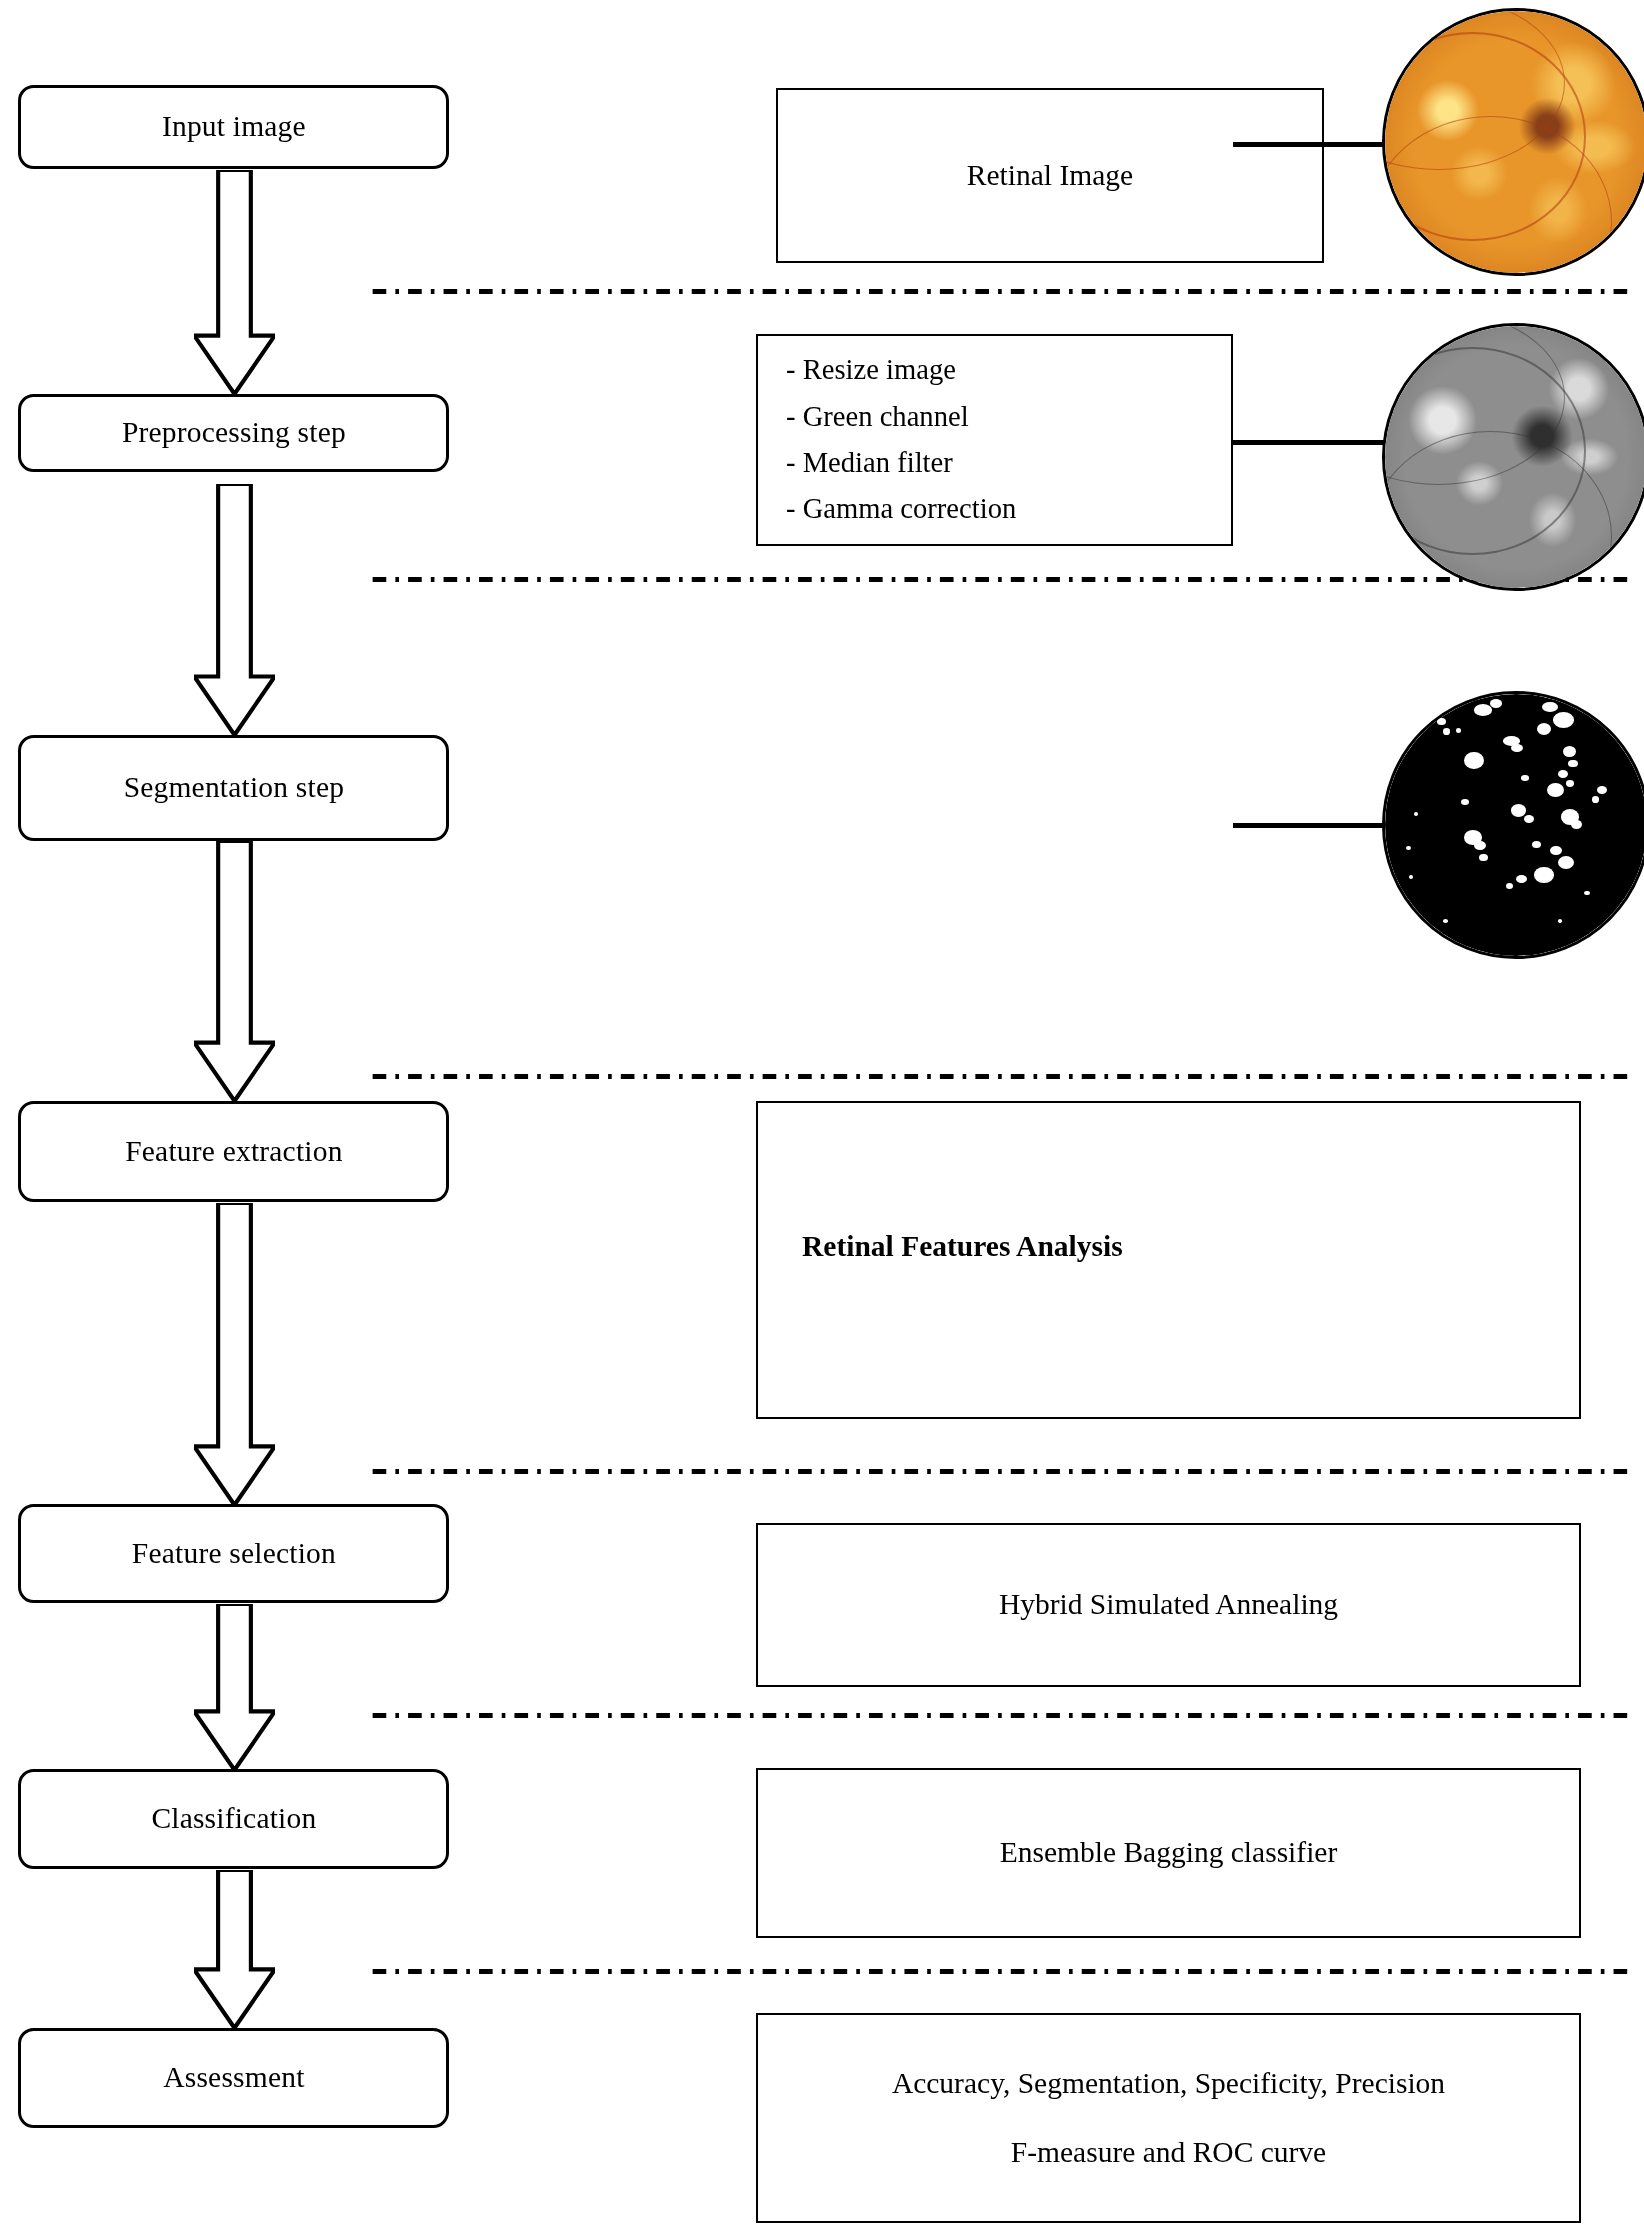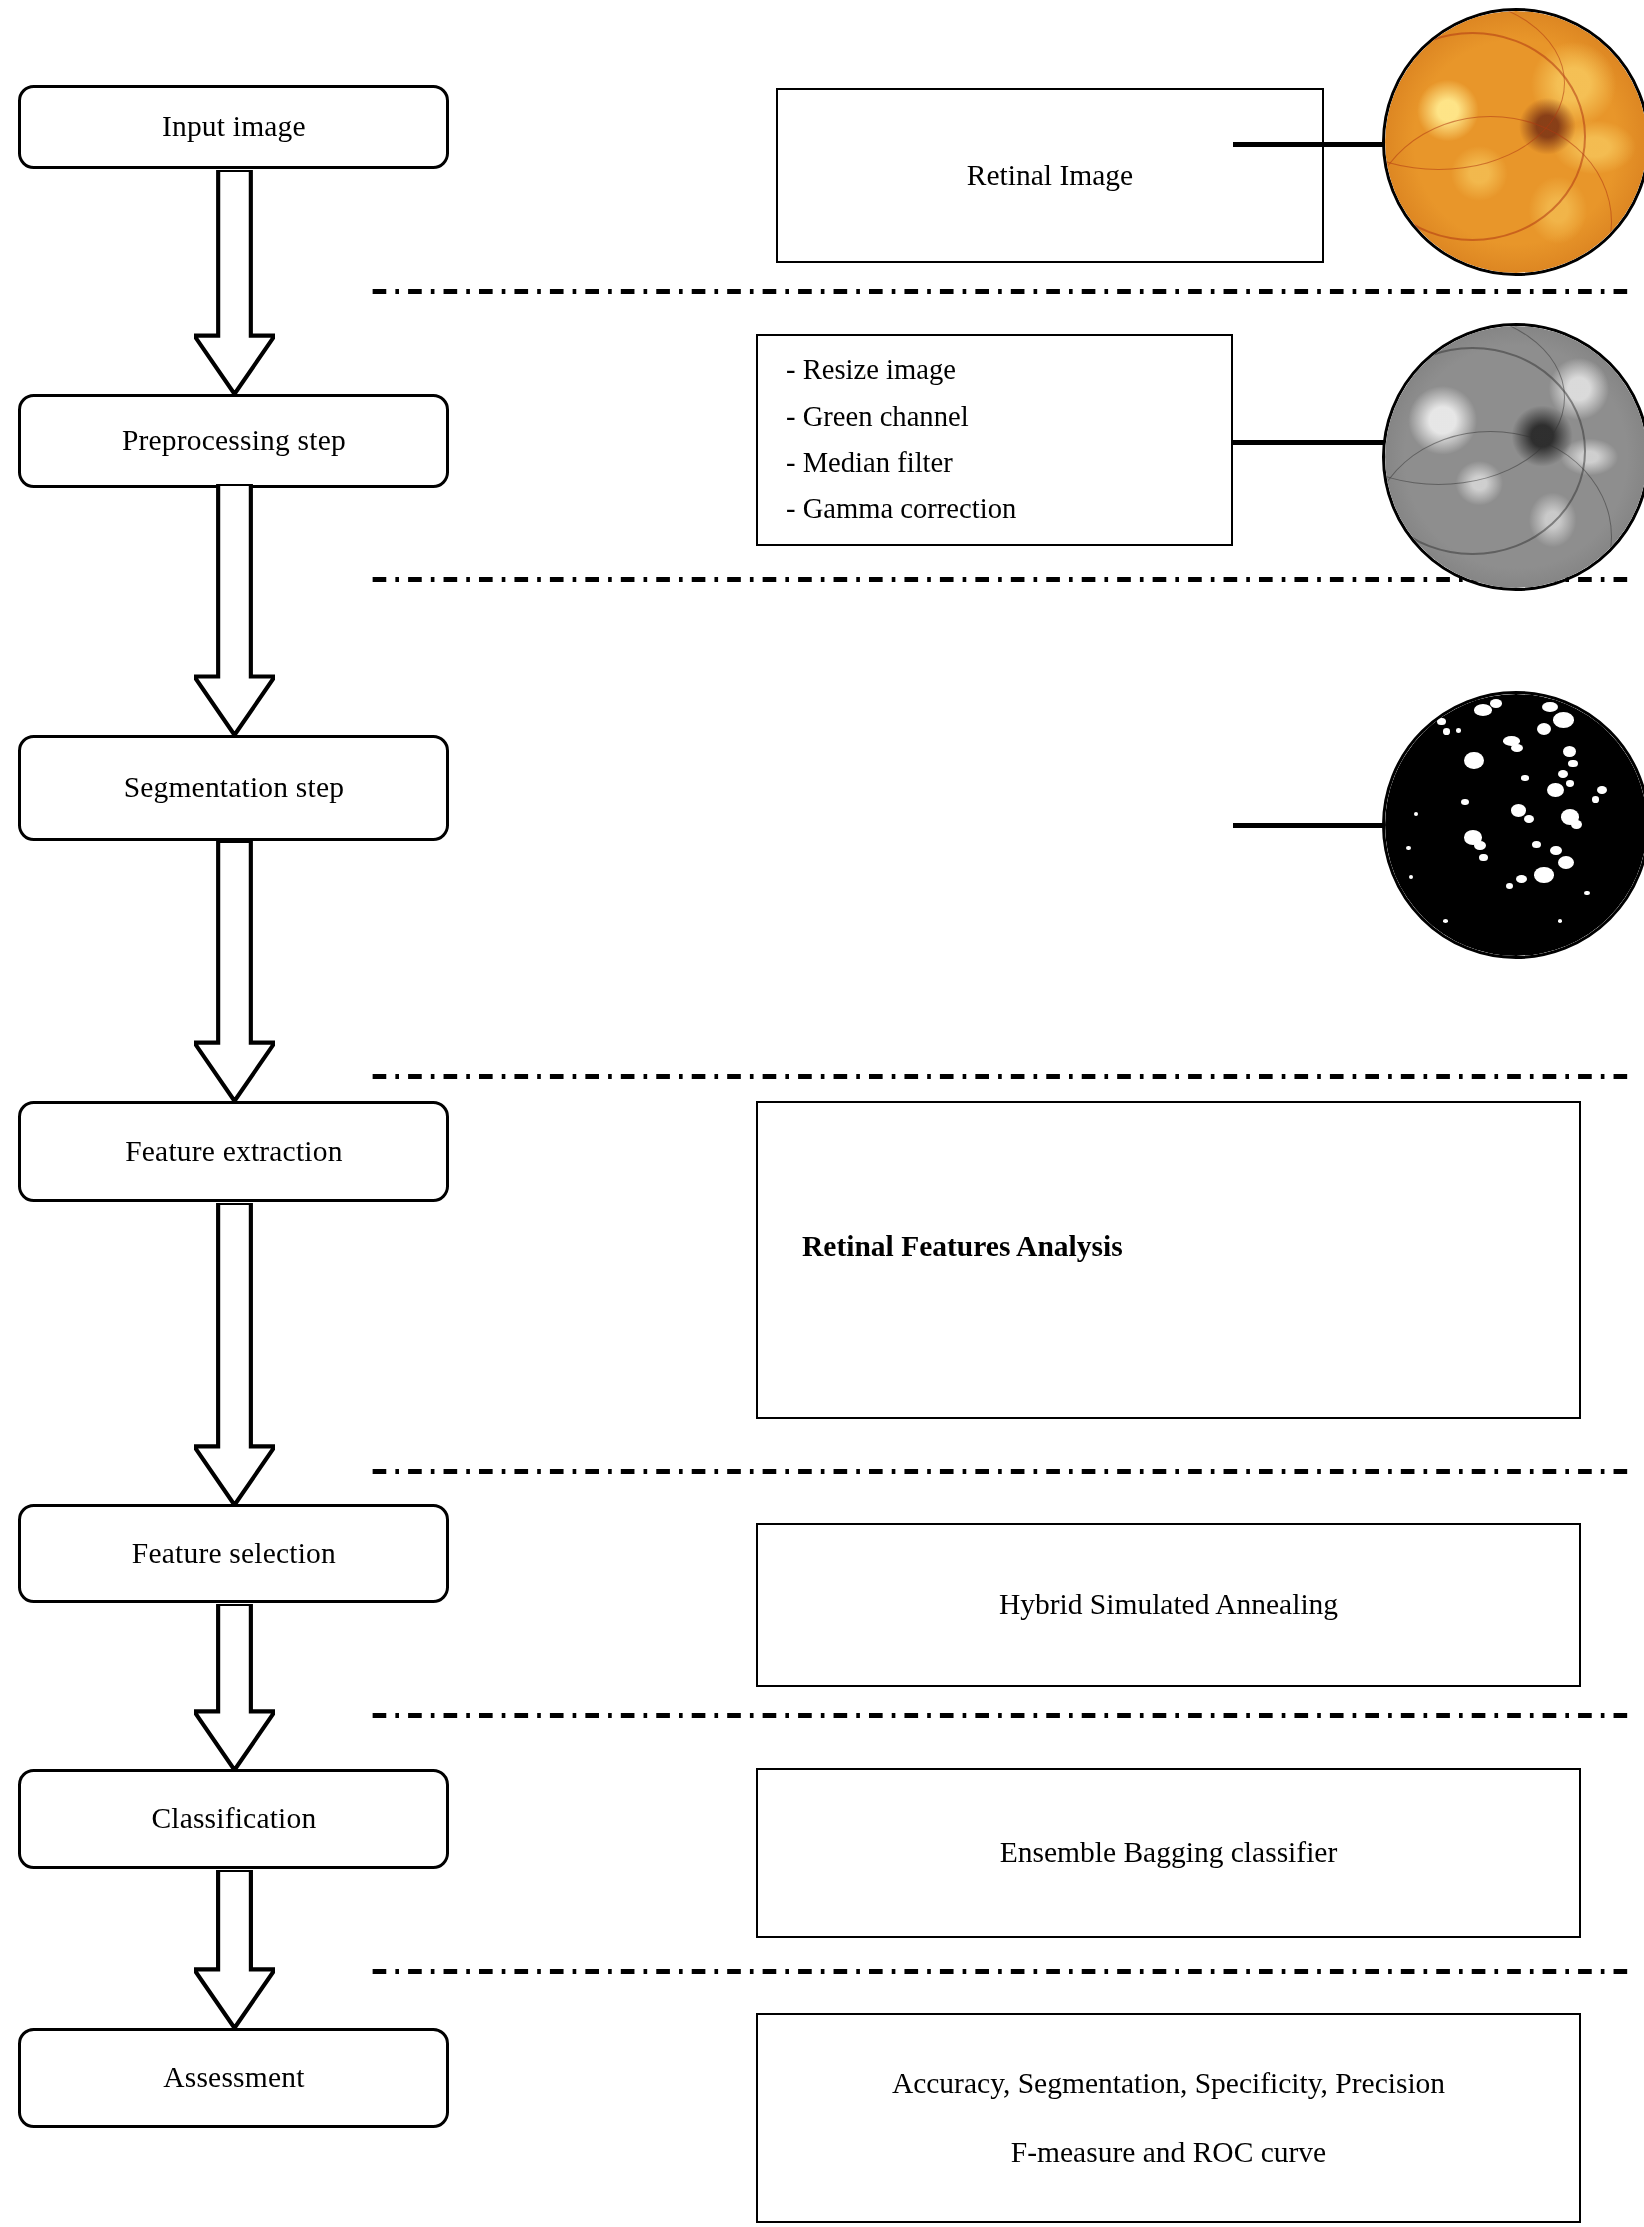--- a/index.html
+++ b/index.html
@@ -169,21 +169,21 @@
 </style>
 </head>
 <body>
 
 <div id="canvas">
 
   <div class="step-box" style="left:18.4px; top:85px; width:431px; height:84px;">
     <span class="label">Input image</span>
   </div>
 
-  <div class="step-box" style="left:18.4px; top:394px; width:431px; height:94px;">
+  <div class="step-box" style="left:18.4px; top:394px; width:431px; height:78px;">
     <span class="label">Preprocessing step</span>
   </div>
 
   <div class="step-box" style="left:18.4px; top:735px; width:431px; height:106px;">
     <span class="label">Segmentation step</span>
   </div>
 
   <div class="step-box" style="left:18.4px; top:1101px; width:431px; height:101px;">
     <span class="label">Feature extraction</span>
   </div>

